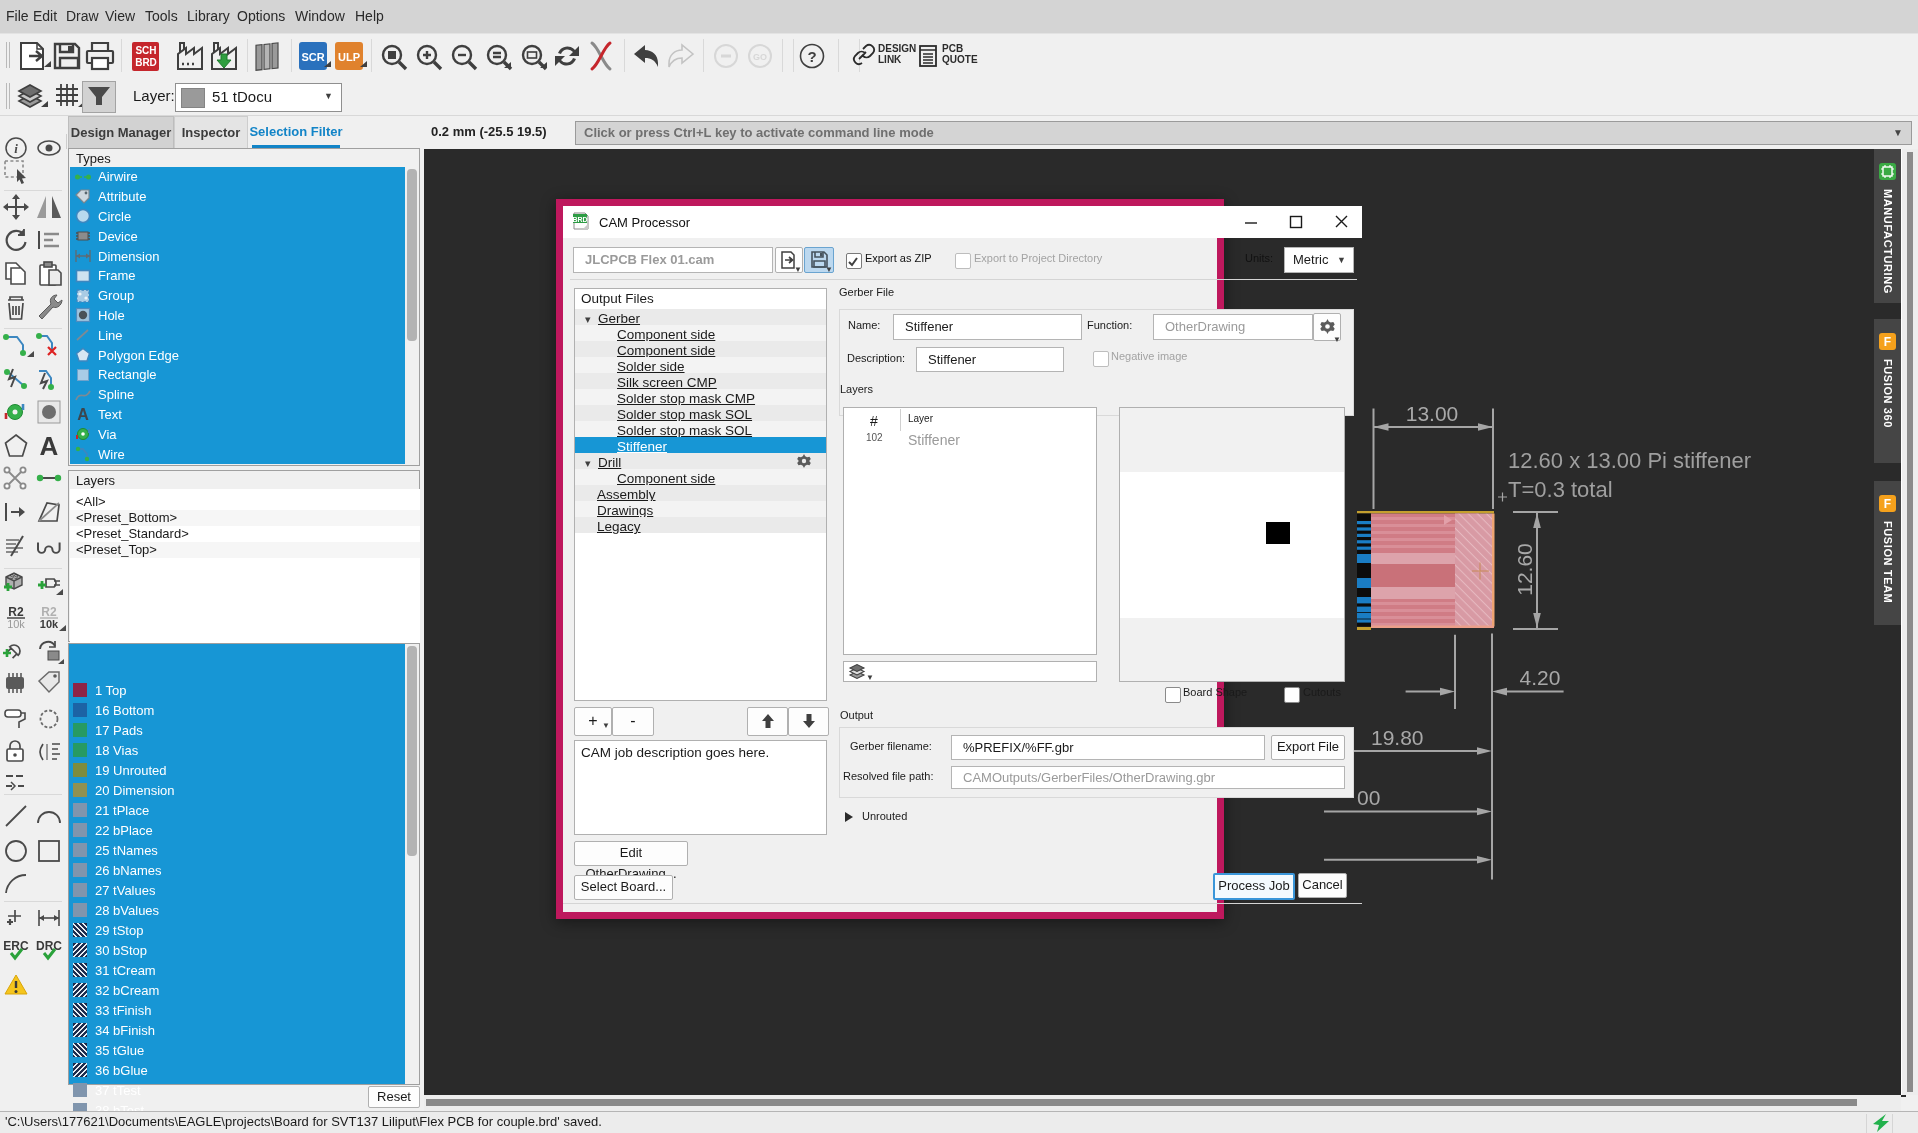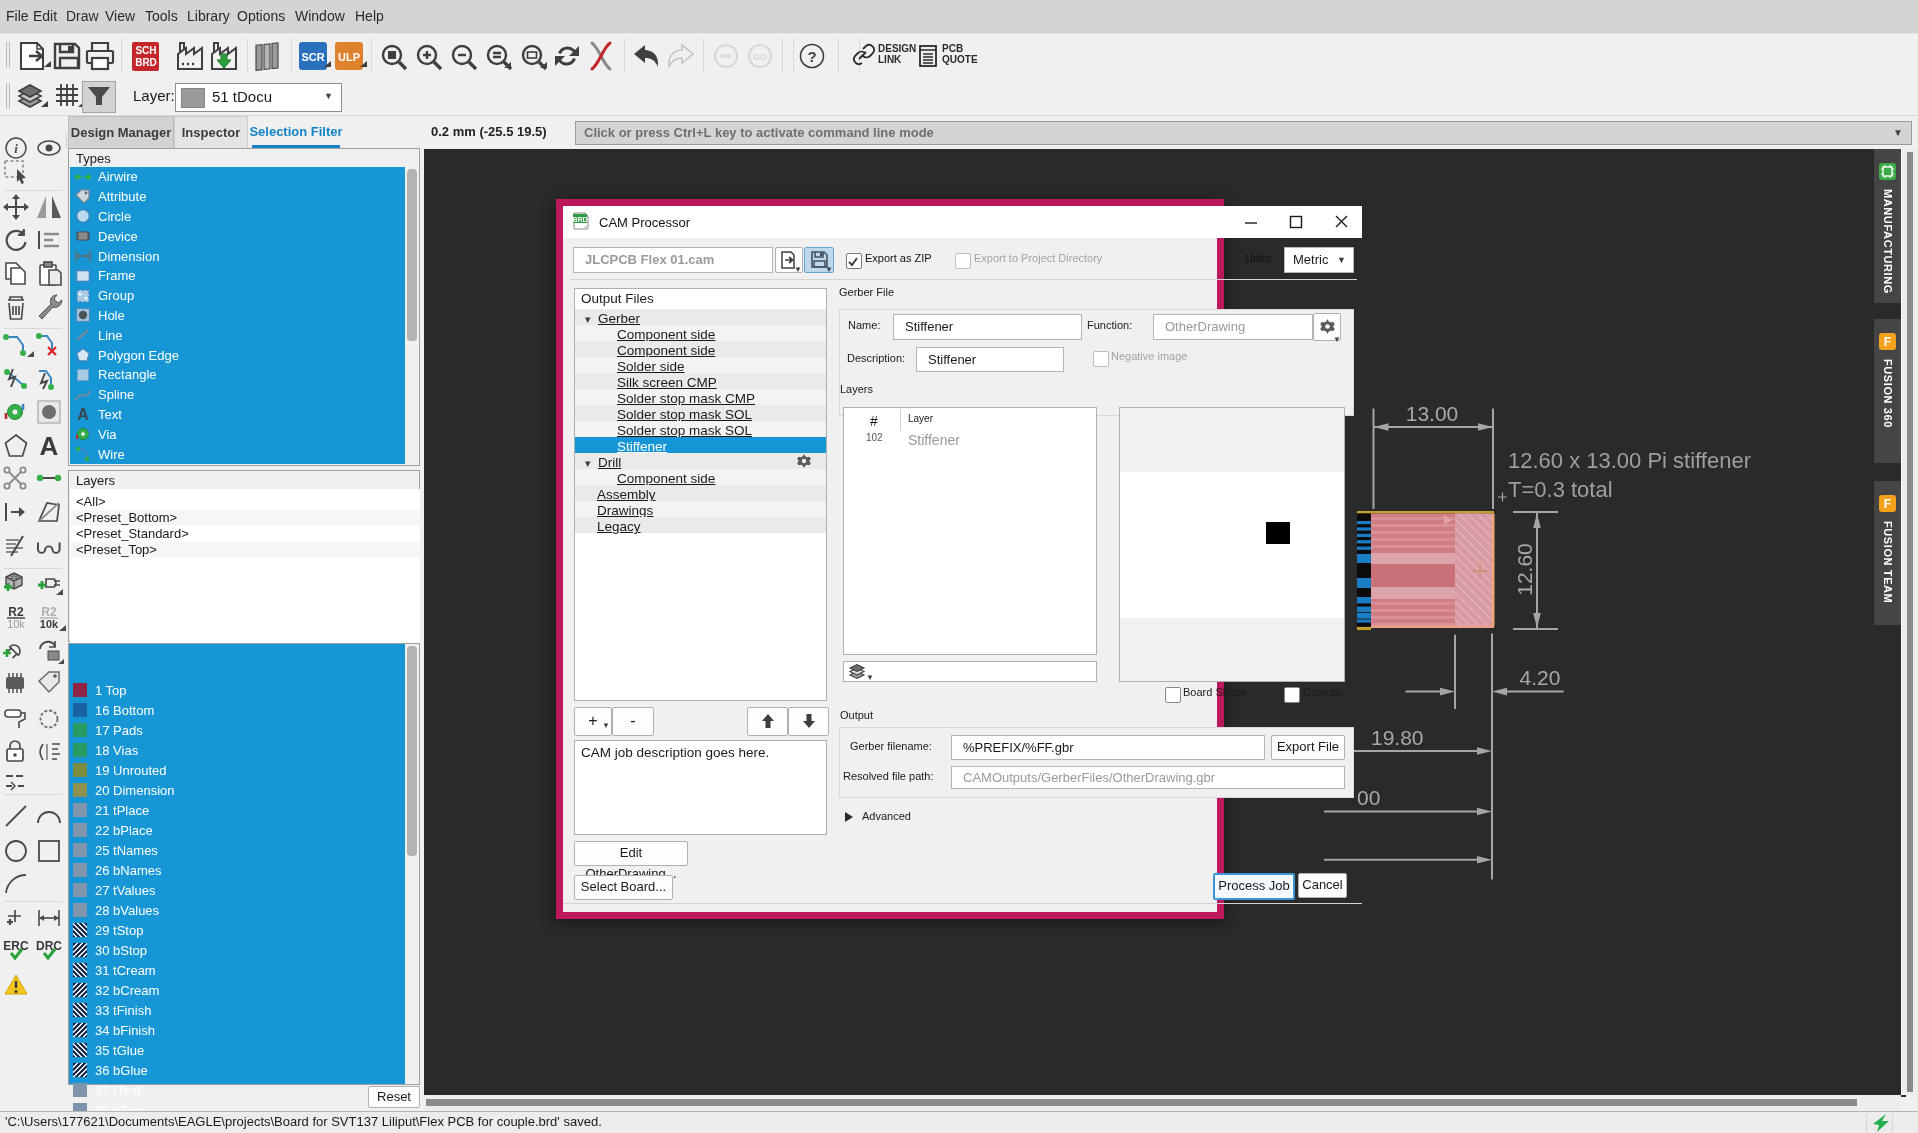--- a/index.html
+++ b/index.html
@@ -940,21 +940,21 @@
   <div class="grp" style="left:276px;top:521px;width:513px;height:69px;"></div>
   <span class="lbl" style="left:287px;top:534px;">Gerber filename:</span>
   <div class="fld" style="left:388px;top:529px;width:312px;height:23px;line-height:23px;"><span style="margin-left:11px;">%PREFIX/%FF.gbr</span></div>
   <div class="btn" style="left:708px;top:529px;width:72px;height:23px;line-height:21px;">Export File</div>
   <span class="lbl" style="left:280px;top:564px;">Resolved file path:</span>
   <div class="fld" style="left:388px;top:560px;width:392px;height:21px;line-height:21px;"><span style="margin-left:11px;color:#9a9a9a;">CAMOutputs/GerberFiles/OtherDrawing.gbr</span></div>
 
   <svg class="abs" style="left:281px;top:605px;" width="10" height="12">
       <path d="M1 1 L9 6 L1 11 Z" fill="#2b2b2b"></path>
     </svg>
-  <span class="lbl" style="left:299px;top:604px;">Advanced</span>
+  <span class="lbl" style="left:299px;top:604px;">Unrouted</span>
   <div class="abs" style="left:0px;top:697px;width:799px;height:1px;background:#d4d4d4;"></div>
   <div class="btn" style="left:650px;top:667px;width:78px;height:23px;line-height:21px;border:2px solid #3a96d9;background:#f4fafe;">Process Job</div>
   <div class="btn" style="left:735px;top:667px;width:47px;height:23px;line-height:21px;">Cancel</div>
 </div>
 <div class="abs" id="statusbar"><span style="margin-left:5px;">'C:\Users\177621\Documents\EAGLE\projects\Board for SVT137 Liliput\Flex PCB for couple.brd' saved.</span>
 <div class="abs" style="left:1866px;top:2px;width:1px;height:19px;background:#d5d5d5;"></div>
 <div class="abs" style="left:1892px;top:2px;width:1px;height:19px;background:#d5d5d5;"></div>
 <svg class="abs" style="left:1871px;top:1px;" width="20" height="20">
       <path d="M15 1 L2 11 L8 12 L6 19 L18 8 L11 8 Z" fill="#22b14c"></path>
     </svg>

